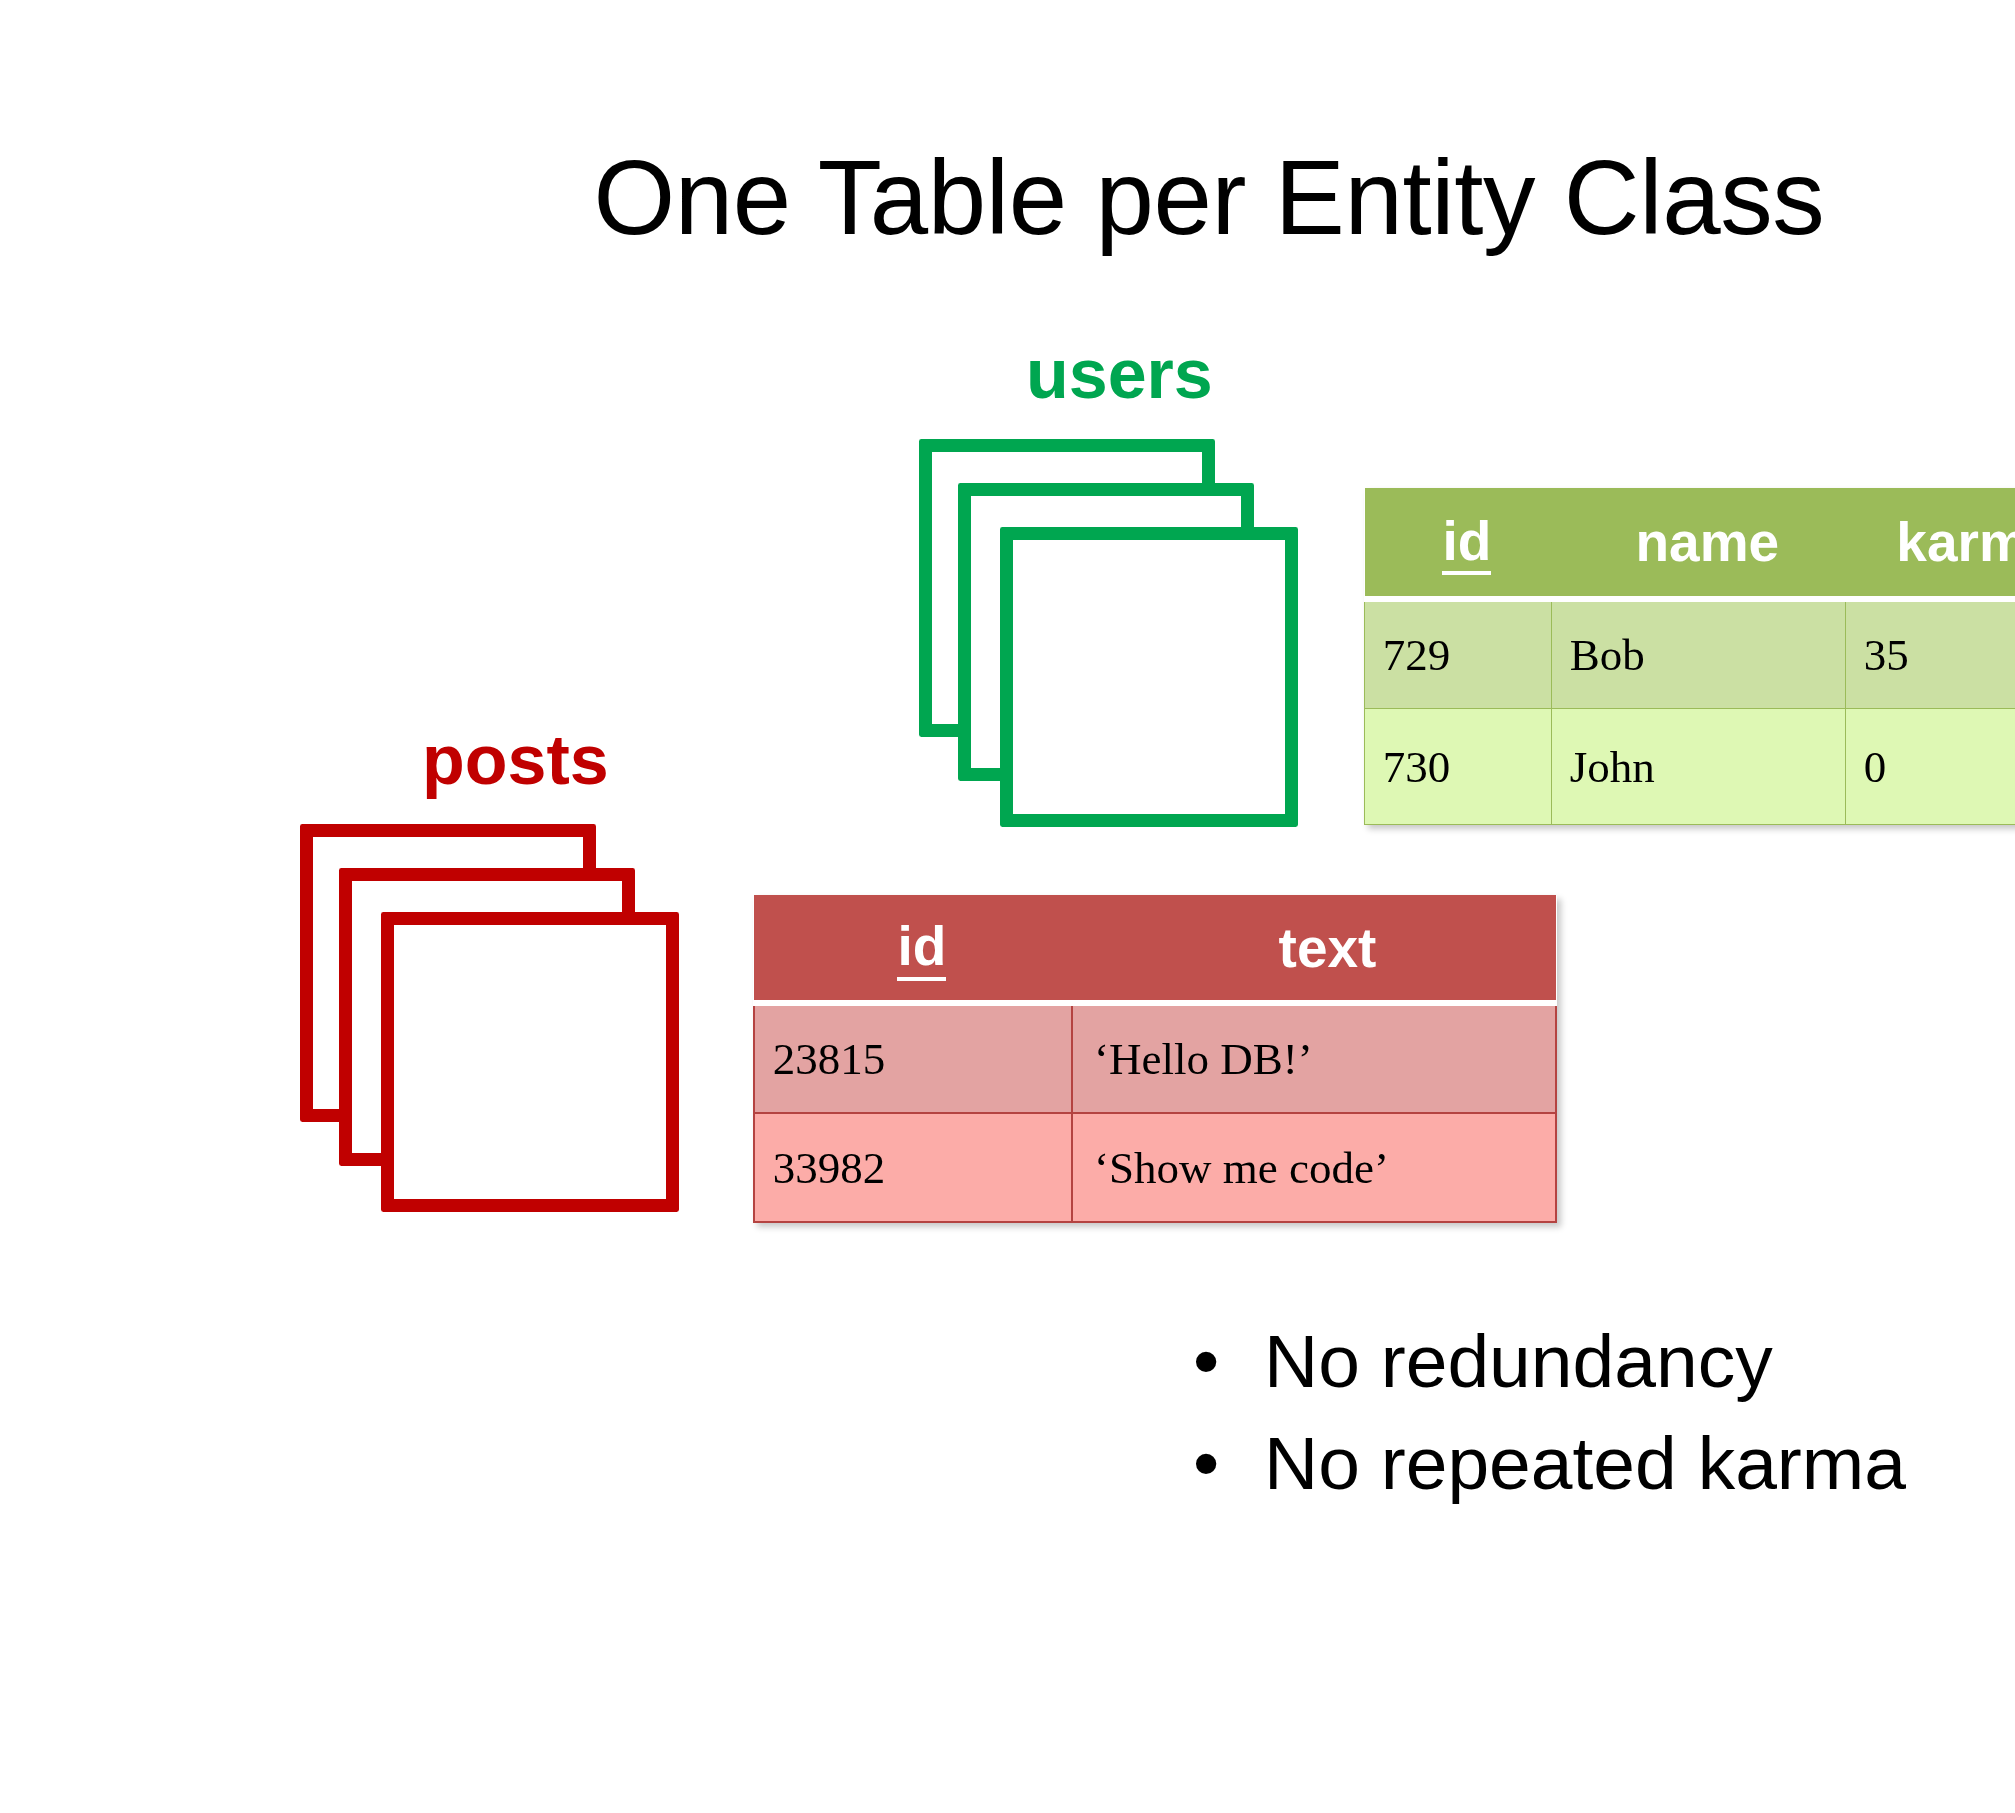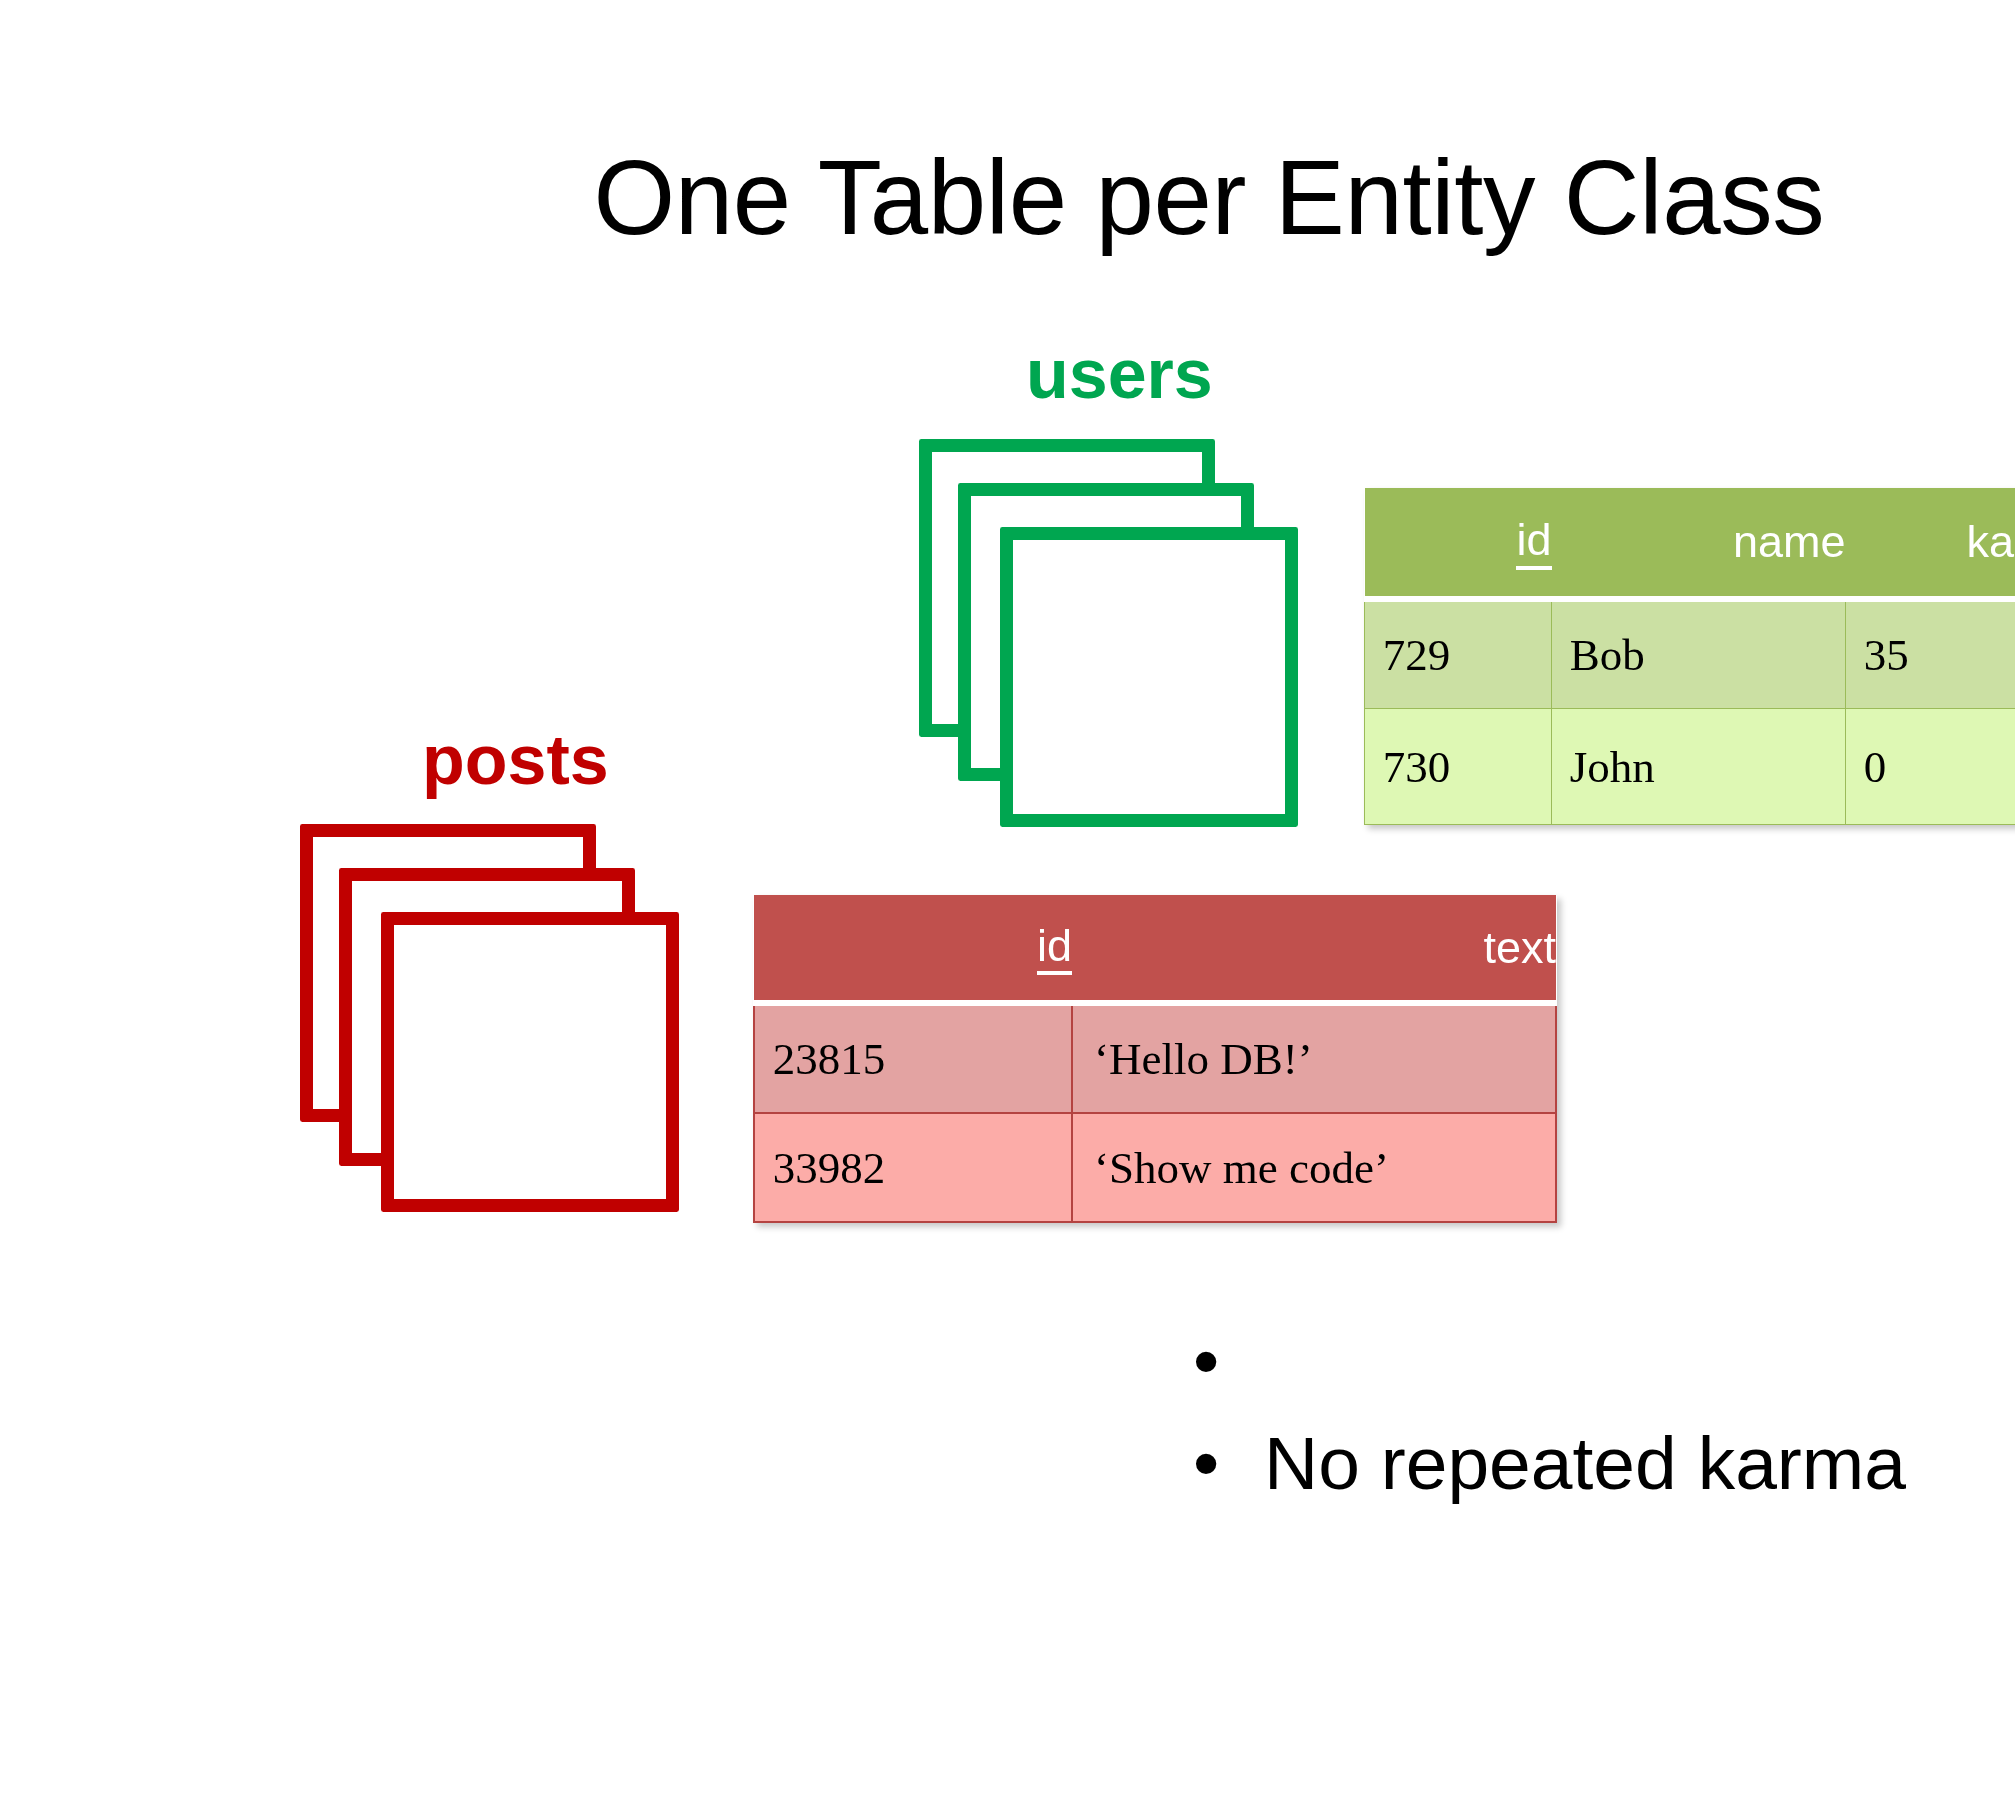--- a/index.html
+++ b/index.html
@@ -85,24 +85,24 @@
     position: absolute;
     border-collapse: collapse;
     table-layout: fixed;
     box-shadow: 3.6px 3.6px 6.4px rgba(0,0,0,0.22);
   }
   .db-table td, .db-table th {
     padding: 0;
     margin: 0;
   }
   .db-table .hdr-cell {
-    font-weight: normal;
+    font-weight: bold;
     color: #ffffff;
-    font-size: 45px;
-    text-align: right;
+    font-size: 55px;
+    text-align: center;
     vertical-align: middle;
     padding-left: 17.7px;
     border: 0;
   }
   .db-table .hdr-cell .pk {
     border-bottom: 4.4px solid #ffffff;
     padding-bottom: 4px;
     display: inline-block;
     line-height: 0.95;
   }
@@ -240,20 +240,21 @@
       <tr class="row-2">
         <td class="data-cell">33982</td>
         <td class="data-cell text-cell">‘Show me code’</td>
       </tr>
     </tbody>
   </table>
 
   <div id="bullets">
     <div class="bullet-row">
       <span class="bullet-dot">•</span>
+      <span class="bullet-text">No redundancy</span>
     </div>
     <div class="bullet-row">
       <span class="bullet-dot">•</span>
       <span class="bullet-text">No repeated karma</span>
     </div>
   </div>
 
 </div>
 
 

